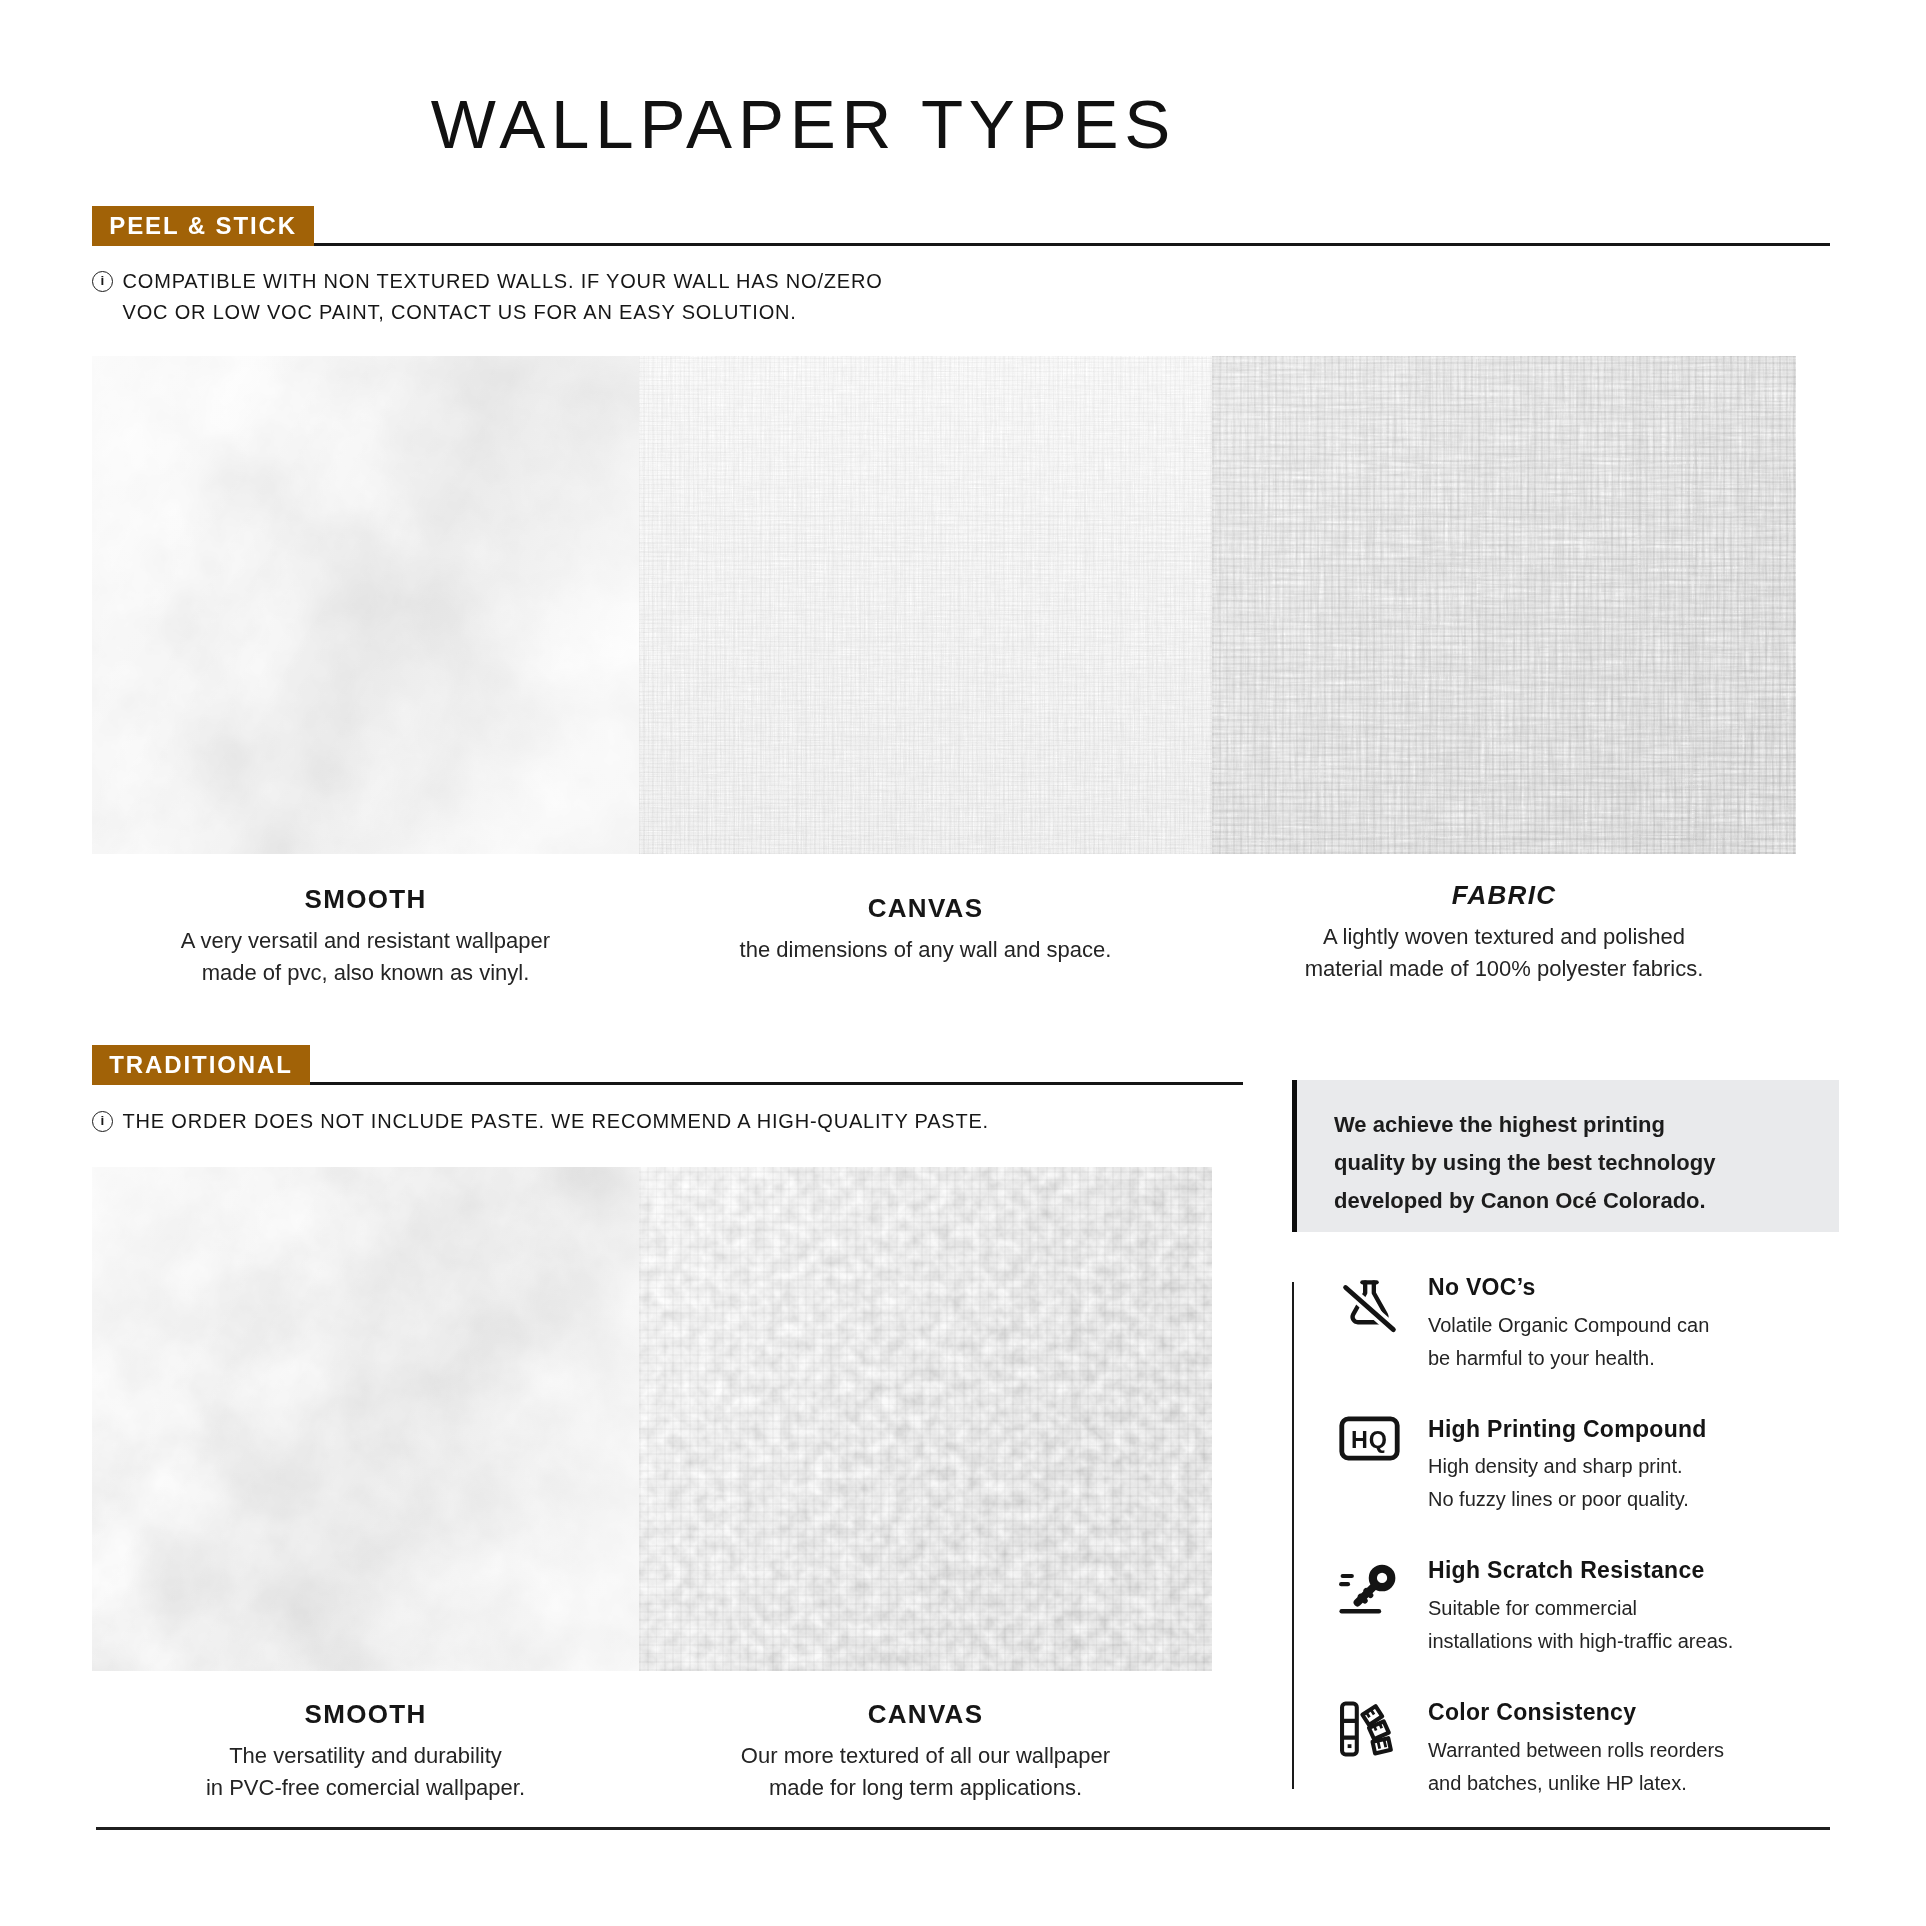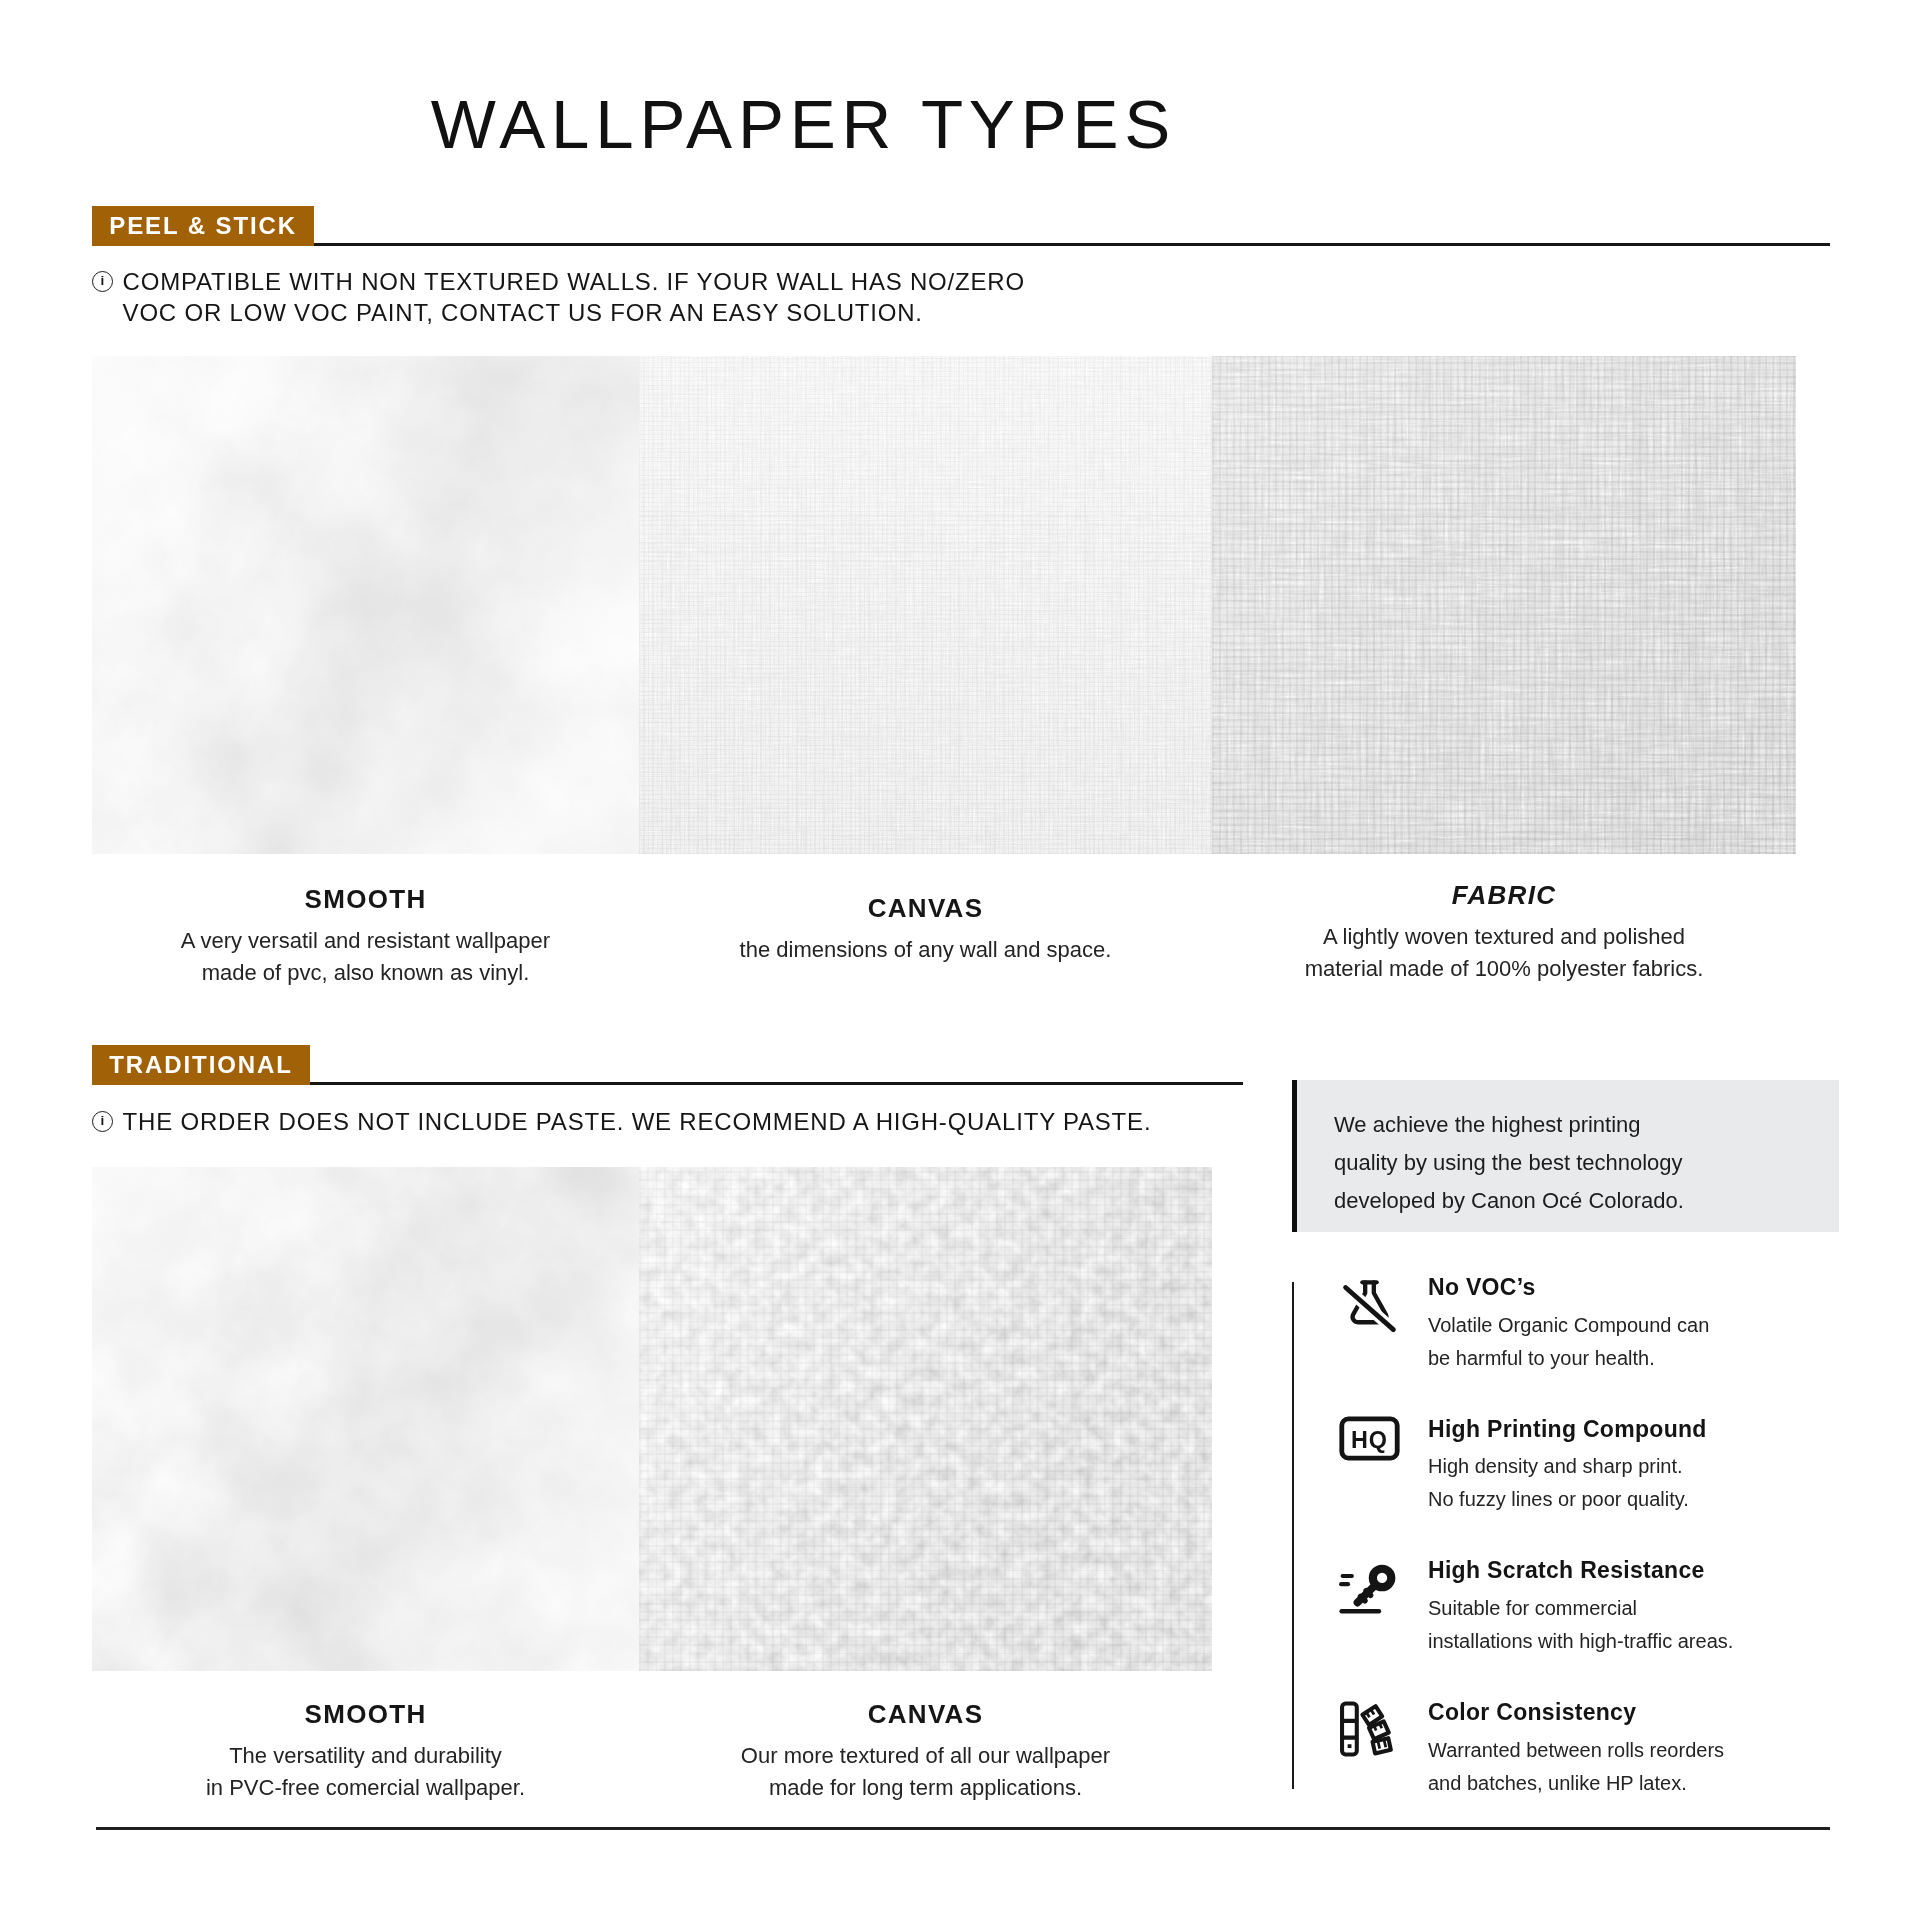--- a/index.html
+++ b/index.html
@@ -23,21 +23,21 @@
   }
   
   .note{position:absolute;left:92px;display:flex;align-items:flex-start;gap:9.6px;}
   .note1{top:266px;}
   .note2{top:1106px;}
   .info-icon{
     flex:0 0 auto;width:19px;height:19px;border:1.9px solid #1a1a1a;border-radius:50%;
     display:flex;align-items:center;justify-content:center;margin-top:4.5px;
   }
   .info-icon i{font-style:normal;font-size:13.5px;font-weight:700;line-height:1;}
-  .note-text div{font-size:24px;letter-spacing:0.8px;line-height:31px;color:#161616;}
+  .note-text div{font-size:20px;letter-spacing:0.8px;line-height:31px;color:#161616;}
   
   .row{position:absolute;left:92px;display:flex;}
   .row1{top:356px;}
   .row2{top:1167px;}
   figure.col{margin:0;padding:0;}
   .c1{width:547px;}
   .c2{width:573px;margin-left:27px;}
   .c3{width:584px;margin-left:16.7px;}
   .swatch{position:relative;height:498px;background:#eef0f0;overflow:hidden;}
   .row2 .swatch{height:504px;}
@@ -73,21 +73,21 @@
   .c3 .sw-title{margin-top:26px;font-style:italic;}
   .row2 .c1 .sw-title,.row2 .c2 .sw-title{margin-top:28px;}
   .sw-desc{margin-top:10.3px;}
   .sw-desc div{font-size:22px;line-height:32px;color:#242424;}
   
   .aside-box{
     position:absolute;left:1292px;top:1080px;width:547px;height:152px;
     background:#e9eaec;border-left:5.8px solid #0d0d0d;box-sizing:border-box;
     padding:26px 0 0 37px;
   }
-  .aside-box div{font-size:22px;line-height:38px;color:#1c1c1c;}
+  .aside-box div{font-size:22px;line-height:38px;color:#1c1c1c;font-weight:bold;}
   .features{position:absolute;left:1292px;top:1274px;width:547px;}
   .features .v-line{position:absolute;left:0;top:7.7px;width:1.9px;height:507px;background:#1a1a1a;}
   .feature{display:flex;margin-bottom:41px;padding-left:45px;}
   .f-icon{flex:0 0 64px;width:64px;margin-right:27px;display:flex;justify-content:center;align-items:flex-start;}
   .f-body{flex:1;}
   .f-title{margin:0 0 7.7px;font-size:23px;font-weight:700;letter-spacing:0.3px;color:#141414;}
   .f-desc div{font-size:20px;line-height:33px;color:#242424;}
   .bottom-line{position:absolute;left:96px;top:1827px;width:1734px;height:3.2px;background:#1f1f1f;}
 </style>
 </head>

